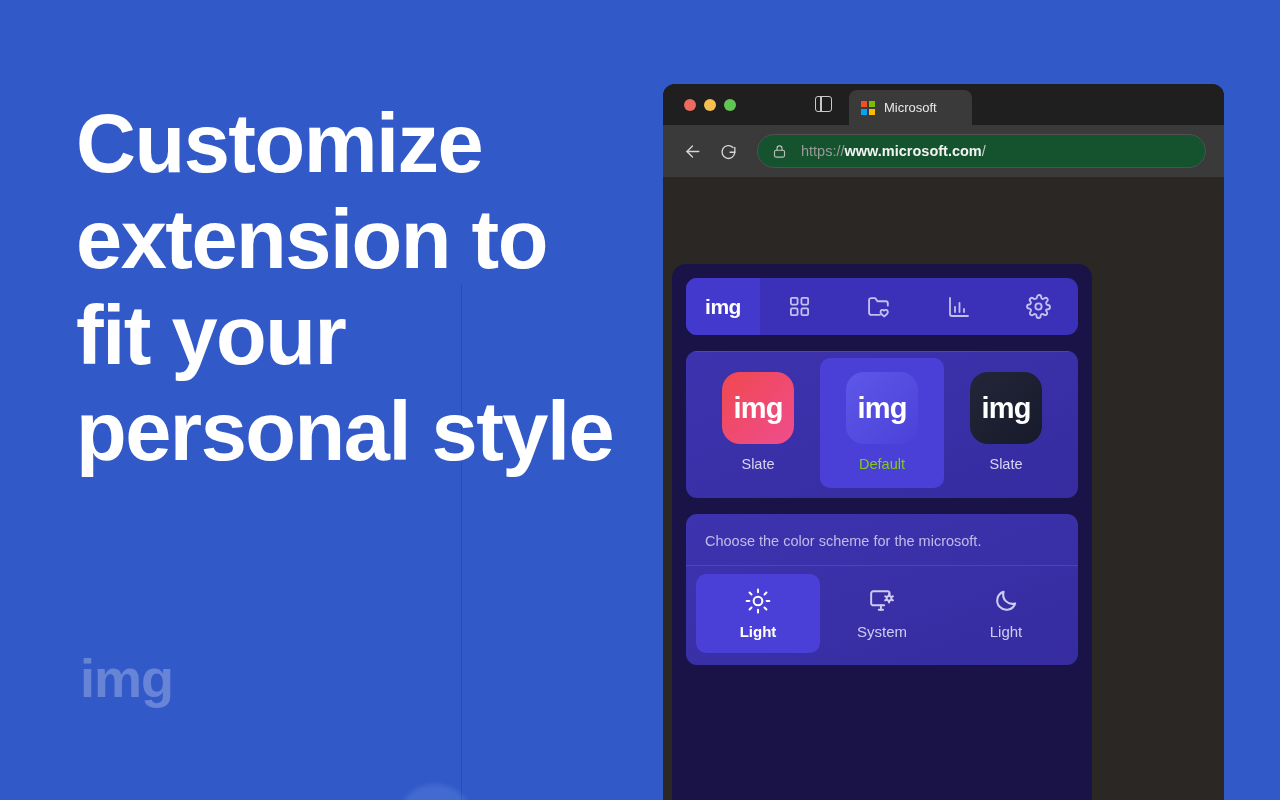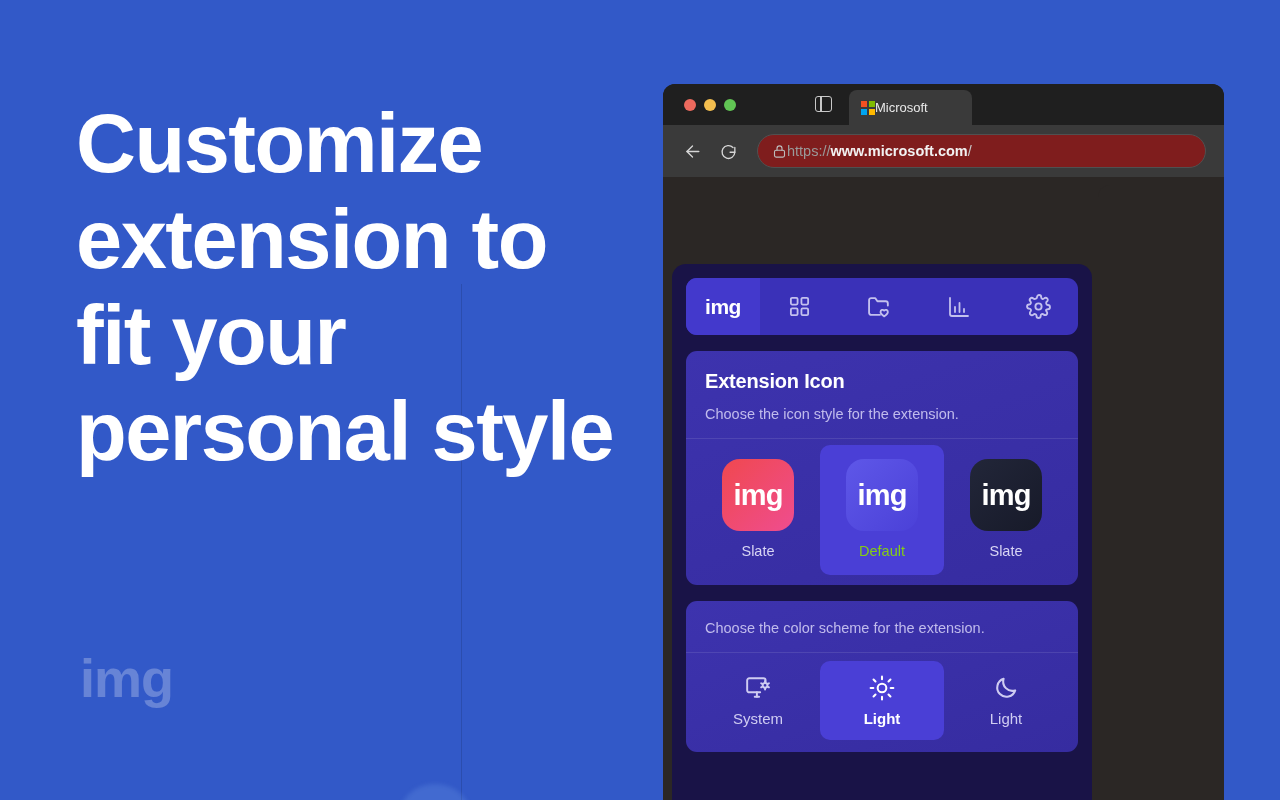--- a/index.html
+++ b/index.html
@@ -117,20 +117,21 @@
     position: absolute;
     left: 186px;
     top: 6px;
     width: 123px;
     height: 35px;
     background: #3a3a3a;
     border-radius: 8px 8px 0 0;
     display: flex;
     align-items: center;
     padding-left: 12px;
+    gap: 9px;
   }
   .ms-logo {
     width: 14px; height: 14px;
     display: grid;
     grid-template-columns: 6px 6px;
     grid-template-rows: 6px 6px;
     gap: 2px;
   }
   .ms-logo i { display: block; }
   .ms-logo i:nth-child(1) { background: #f25022; }
@@ -153,27 +154,27 @@
   }
   .nav-btn {
     width: 30px; height: 30px;
     display: flex; align-items: center; justify-content: center;
     color: #d6d6d6;
     margin-right: 6px;
   }
   .urlbar {
     flex: 1;
     height: 34px;
-    background: #7f1d1d;
+    background: #14532d;
     border: 1px solid #505050;
     border-radius: 17px;
     display: flex;
     align-items: center;
     padding: 0 14px;
-    gap: 0;
+    gap: 14px;
     margin-left: 8px;
     margin-right: 4px;
   }
   .url-text { font-size: 14.5px; white-space: nowrap; }
   .url-scheme { color: #9a9a9a; }
   .url-host   { color: #f2f2f2; font-weight: bold; }
   .url-path   { color: #c9c9c9; }
 
   .viewport {
     position: relative;
@@ -405,24 +406,20 @@
 
           <div class="ext-nav-item">
             <svg width="25" height="25" viewBox="0 0 24 24" fill="none" stroke="currentColor" stroke-width="1.8" stroke-linecap="round" stroke-linejoin="round">
               <circle cx="12" cy="12" r="3"></circle>
               <path d="M19.4 15a1.65 1.65 0 0 0 .33 1.82l.06.06a2 2 0 1 1-2.83 2.83l-.06-.06a1.65 1.65 0 0 0-1.82-.33 1.65 1.65 0 0 0-1 1.51V21a2 2 0 0 1-4 0v-.09A1.65 1.65 0 0 0 9 19.4a1.65 1.65 0 0 0-1.82.33l-.06.06a2 2 0 1 1-2.83-2.83l.06-.06a1.65 1.65 0 0 0 .33-1.82 1.65 1.65 0 0 0-1.51-1H3a2 2 0 0 1 0-4h.09A1.65 1.65 0 0 0 4.6 9a1.65 1.65 0 0 0-.33-1.82l-.06-.06a2 2 0 1 1 2.83-2.83l.06.06A1.65 1.65 0 0 0 9 4.6h.09A1.65 1.65 0 0 0 10.6 3.09V3a2 2 0 0 1 4 0v.09A1.65 1.65 0 0 0 15.6 4.6a1.65 1.65 0 0 0 1.82-.33l.06-.06a2 2 0 1 1 2.83 2.83l-.06.06A1.65 1.65 0 0 0 19.4 9v.09a1.65 1.65 0 0 0 1.51 1.51H21a2 2 0 0 1 0 4h-.09a1.65 1.65 0 0 0-1.51 1z"></path>
             </svg>
           </div>
         </div>
 
         <div class="card">
-          <div class="card-head">
-            <div class="card-title">Extension Icon</div>
-            <div class="card-sub">Choose the icon style for the extension.</div>
-          </div>
           <div class="card-divider"></div>
           <div class="icon-row">
 
             <div class="icon-opt">
               <div class="icon-tile tile-pink">img</div>
               <div class="icon-label">Slate</div>
             </div>
 
             <div class="icon-opt selected">
               <div class="icon-tile tile-default">img</div>
@@ -431,56 +428,56 @@
 
             <div class="icon-opt">
               <div class="icon-tile tile-slate">img</div>
               <div class="icon-label">Slate</div>
             </div>
           </div>
         </div>
 
         <div class="card">
           <div class="card-head">
-            <div class="card-sub">Choose the color scheme for the extension.</div>
+            <div class="card-sub">Choose the color scheme for the microsoft.</div>
           </div>
           <div class="card-divider"></div>
           <div class="scheme-row">
+
+            <div class="scheme-opt selected">
+              <svg width="26" height="26" viewBox="0 0 24 24" fill="none" stroke="currentColor" stroke-width="1.9" stroke-linecap="round" stroke-linejoin="round">
+                <circle cx="12" cy="12" r="4"></circle>
+                <line x1="12" y1="1.5" x2="12" y2="4"></line>
+                <line x1="12" y1="20" x2="12" y2="22.5"></line>
+                <line x1="4.2" y1="4.2" x2="6" y2="6"></line>
+                <line x1="18" y1="18" x2="19.8" y2="19.8"></line>
+                <line x1="1.5" y1="12" x2="4" y2="12"></line>
+                <line x1="20" y1="12" x2="22.5" y2="12"></line>
+                <line x1="4.2" y1="19.8" x2="6" y2="18"></line>
+                <line x1="18" y1="6" x2="19.8" y2="4.2"></line>
+              </svg>
+              <span class="scheme-label">Light</span>
+            </div>
 
             <div class="scheme-opt">
               <svg width="26" height="26" viewBox="0 0 24 24" fill="none" stroke="currentColor" stroke-width="1.8" stroke-linecap="round" stroke-linejoin="round">
                 <path d="M14 16H4a2 2 0 0 1-2-2V5a2 2 0 0 1 2-2h13a2 2 0 0 1 2 2v1.5"></path>
                 <line x1="9" y1="20" x2="13" y2="20"></line>
                 <line x1="11" y1="16" x2="11" y2="20"></line>
                 <circle cx="18.5" cy="9.5" r="2.2"></circle>
                 <line x1="18.5" y1="5.6" x2="18.5" y2="6.6"></line>
                 <line x1="18.5" y1="12.4" x2="18.5" y2="13.4"></line>
                 <line x1="14.9" y1="7.6" x2="15.8" y2="8.1"></line>
                 <line x1="21.2" y1="10.9" x2="22.1" y2="11.4"></line>
                 <line x1="14.9" y1="11.4" x2="15.8" y2="10.9"></line>
                 <line x1="21.2" y1="8.1" x2="22.1" y2="7.6"></line>
               </svg>
               <span class="scheme-label">System</span>
             </div>
 
-            <div class="scheme-opt selected">
-              <svg width="26" height="26" viewBox="0 0 24 24" fill="none" stroke="currentColor" stroke-width="1.9" stroke-linecap="round" stroke-linejoin="round">
-                <circle cx="12" cy="12" r="4"></circle>
-                <line x1="12" y1="1.5" x2="12" y2="4"></line>
-                <line x1="12" y1="20" x2="12" y2="22.5"></line>
-                <line x1="4.2" y1="4.2" x2="6" y2="6"></line>
-                <line x1="18" y1="18" x2="19.8" y2="19.8"></line>
-                <line x1="1.5" y1="12" x2="4" y2="12"></line>
-                <line x1="20" y1="12" x2="22.5" y2="12"></line>
-                <line x1="4.2" y1="19.8" x2="6" y2="18"></line>
-                <line x1="18" y1="6" x2="19.8" y2="4.2"></line>
-              </svg>
-              <span class="scheme-label">Light</span>
-            </div>
-
             <div class="scheme-opt">
               <svg width="26" height="26" viewBox="0 0 24 24" fill="none" stroke="currentColor" stroke-width="1.9" stroke-linecap="round" stroke-linejoin="round">
                 <path d="M20.5 14.2A8.5 8.5 0 0 1 9.8 3.5a8.5 8.5 0 1 0 10.7 10.7z"></path>
               </svg>
               <span class="scheme-label">Light</span>
             </div>
           </div>
         </div>
 
       </div>

